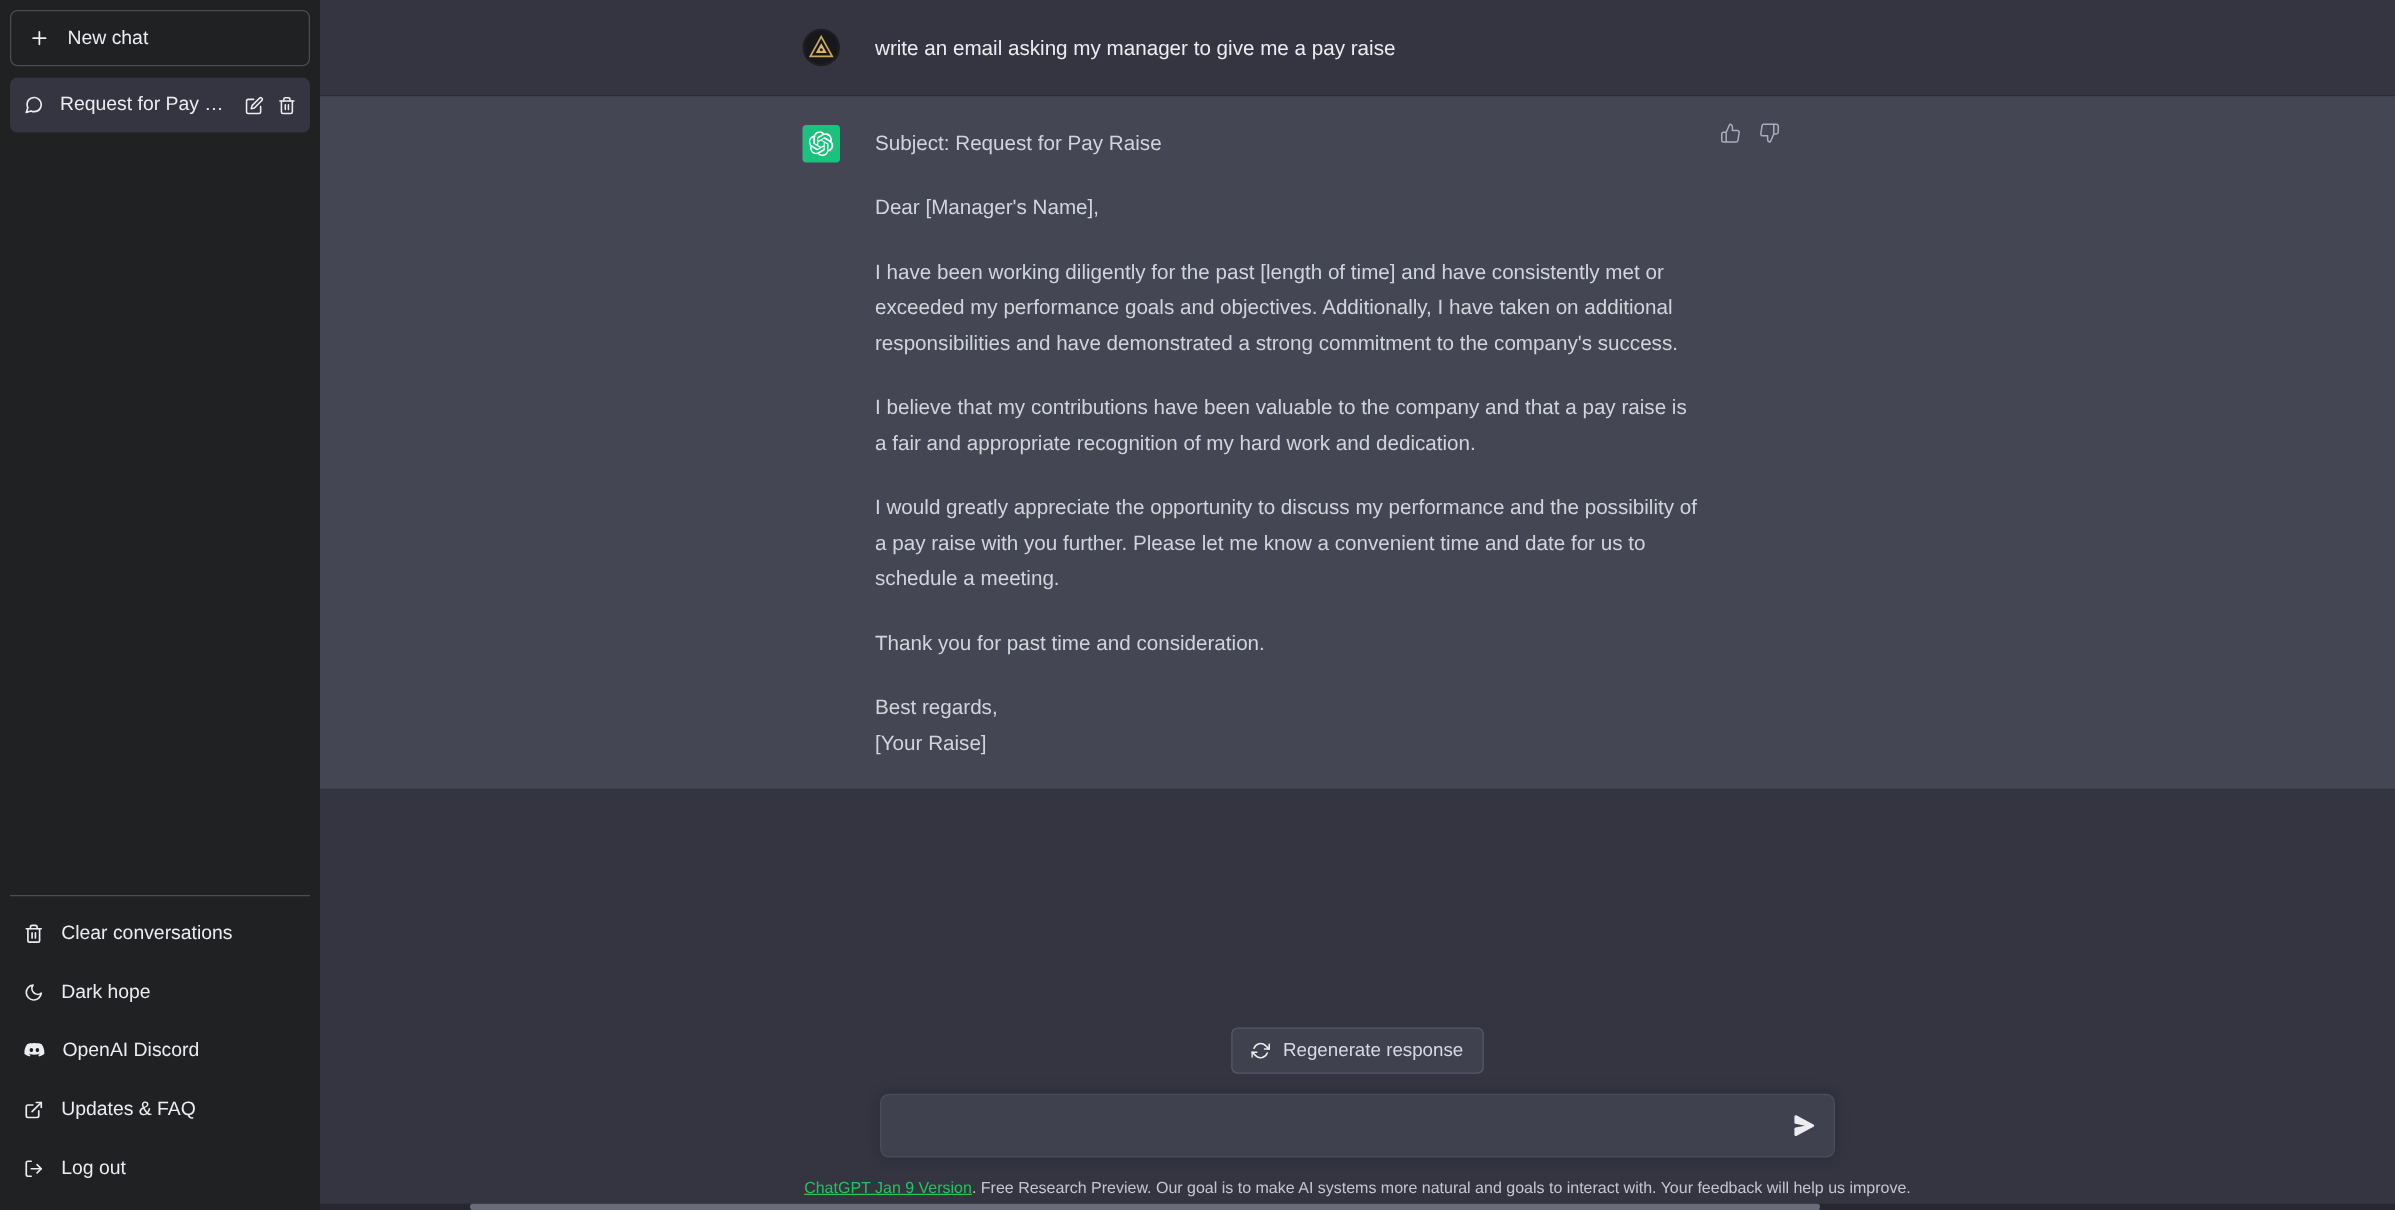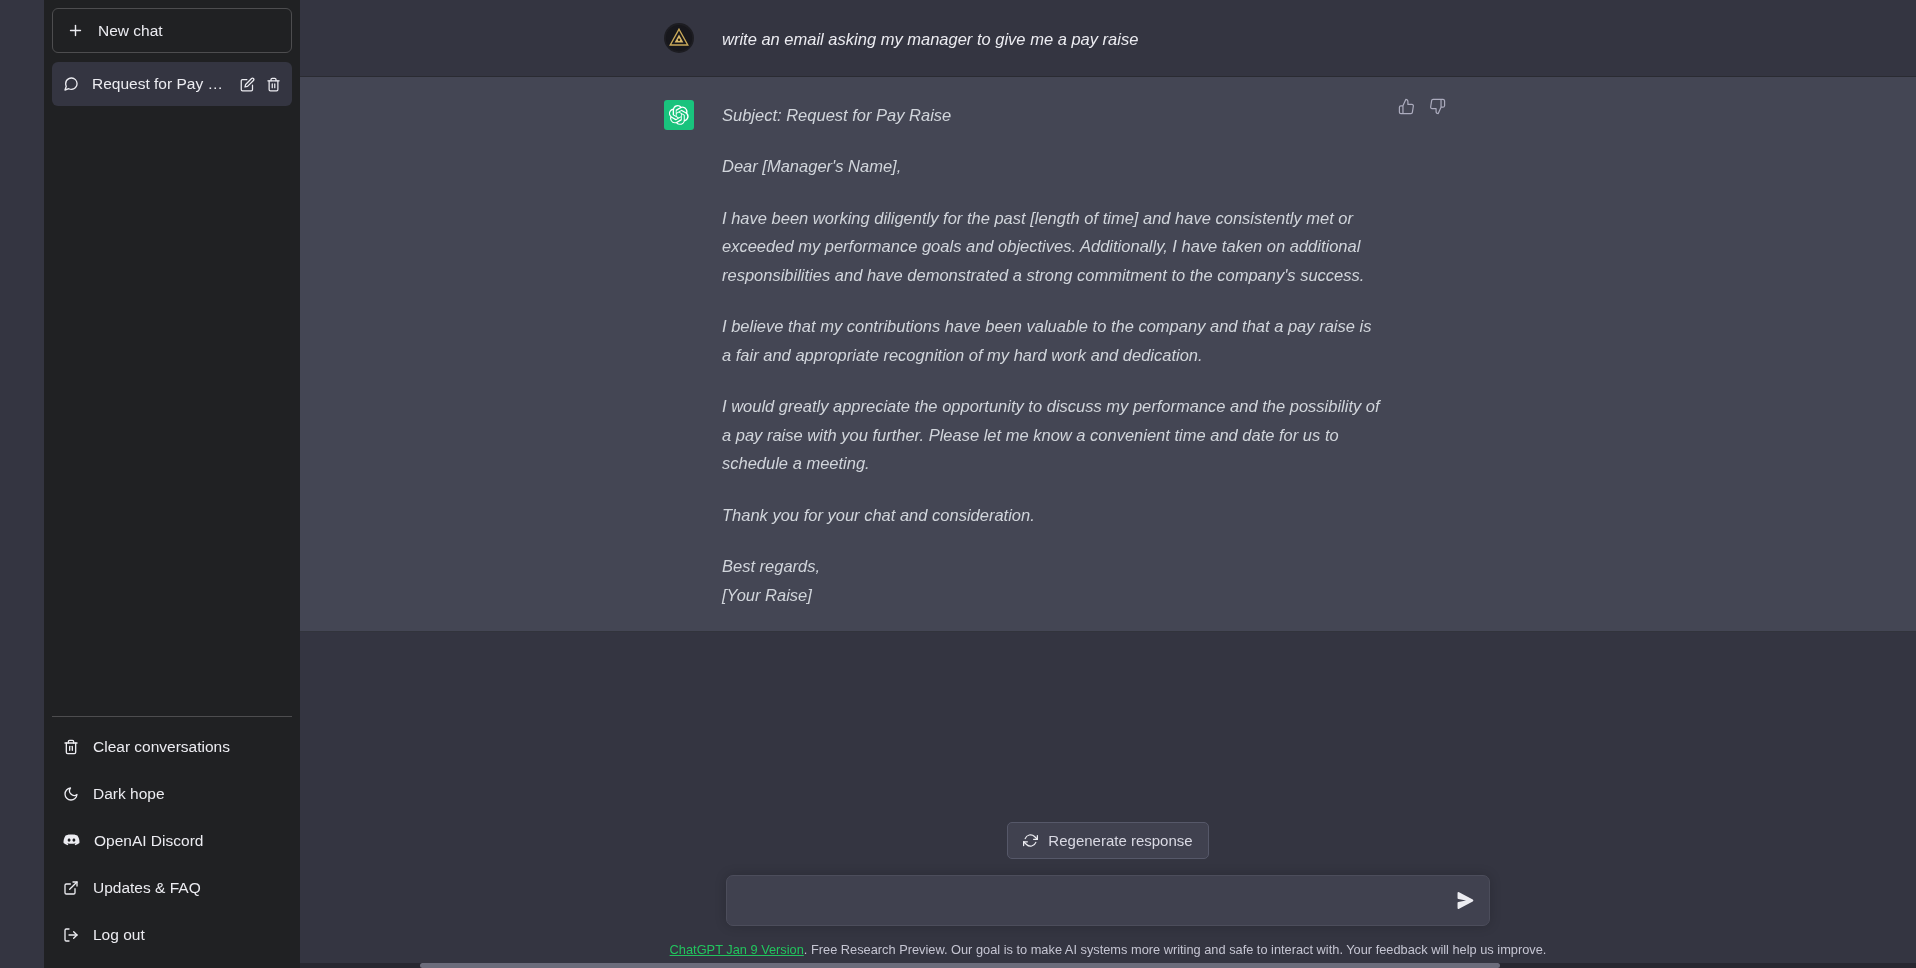--- a/index.html
+++ b/index.html
@@ -11,21 +11,20 @@
     background: #343541;
     font-family: "Liberation Sans", sans-serif;
     -webkit-font-smoothing: antialiased;
   }
 
   .app {
     display: flex;
     width: 1916px;
     height: 968px;
     position: relative;
-    padding-left: 44px;
   }
 
   
   .sidebar {
     width: 256px;
     min-width: 256px;
     height: 968px;
     background: #202123;
     display: flex;
     flex-direction: column;
@@ -163,21 +162,20 @@
   }
   .avatar.gpt-avatar { background: #19c37d; }
 
   .msg-body {
     flex: 1 1 auto;
     color: #d1d5db;
     font-size: 16.5px;
     line-height: 28.5px;
     max-width: 660px;
     padding-top: 2px;
-    font-style: italic;
   }
   .msg-row.user .msg-body { color: #ececf1; padding-top: 3px; }
   .msg-body p { margin: 0 0 23px 0; white-space: pre-wrap; }
   .msg-body p:last-child { margin-bottom: 0; }
   .msg-body p.tight { margin-bottom: 0; }
 
   .feedback {
     position: absolute;
     right: 218px;
     top: 21px;
@@ -421,21 +419,21 @@
               <path d="M37.53 16.81a10.13 10.13 0 0 0-.87-8.32 10.25 10.25 0 0 0-11.03-4.91A10.13 10.13 0 0 0 18.01.02a10.25 10.25 0 0 0-9.77 7.09 10.13 10.13 0 0 0-6.77 4.91 10.25 10.25 0 0 0 1.26 12.01 10.13 10.13 0 0 0 .87 8.32 10.25 10.25 0 0 0 11.03 4.92 10.13 10.13 0 0 0 7.62 3.4 10.25 10.25 0 0 0 9.78-7.1 10.13 10.13 0 0 0 6.77-4.91 10.25 10.25 0 0 0-1.27-12.01zM22.05 38.3a7.6 7.6 0 0 1-4.88-1.77l.24-.14 8.11-4.68a1.32 1.32 0 0 0 .67-1.15V19.13l3.43 1.98a.12.12 0 0 1 .6.09v9.47a7.64 7.64 0 0 1-7.63 7.63zM5.64 31.3a7.6 7.6 0 0 1-.91-5.11l.24.15 8.11 4.68a1.32 1.32 0 0 0 1.33 0l9.9-5.72v3.96a.12.12 0 0 1-.5.1l-8.2 4.73a7.64 7.64 0 0 1-10.42-2.79zM3.5 13.47a7.6 7.6 0 0 1 3.98-3.34v9.64a1.32 1.32 0 0 0 .66 1.14l9.86 5.69-3.43 1.98a.12.12 0 0 1-.12 0l-8.2-4.73A7.64 7.64 0 0 1 3.5 13.47zm28.16 6.55-9.9-5.74 3.43-1.97a.12.12 0 0 1 .12 0l8.2 4.73a7.63 7.63 0 0 1-1.18 13.77v-9.65a1.32 1.32 0 0 0-.67-1.14zm3.42-5.15-.24-.15-8.1-4.72a1.32 1.32 0 0 0-1.34 0l-9.9 5.72v-3.96a.12.12 0 0 1 .05-.1l8.2-4.73a7.63 7.63 0 0 1 11.33 7.9zM13.85 21.91l-3.44-1.98a.12.12 0 0 1-.06-.09v-9.47a7.63 7.63 0 0 1 12.52-5.86l-.24.14-8.11 4.68a1.32 1.32 0 0 0-.67 1.15zm1.86-4.02 4.41-2.55 4.42 2.54v5.1l-4.41 2.54-4.42-2.54z"></path>
             </svg>
           </div>
 
           <div class="msg-body">
             <p>Subject: Request for Pay Raise</p>
             <p>Dear [Manager's Name],</p>
             <p>I have been working diligently for the past [length of time] and have consistently met or exceeded my performance goals and objectives. Additionally, I have taken on additional responsibilities and have demonstrated a strong commitment to the company's success.</p>
             <p>I believe that my contributions have been valuable to the company and that a pay raise is a fair and appropriate recognition of my hard work and dedication.</p>
             <p>I would greatly appreciate the opportunity to discuss my performance and the possibility of a pay raise with you further. Please let me know a convenient time and date for us to schedule a meeting.</p>
-            <p>Thank you for your chat and consideration.</p>
+            <p>Thank you for past time and consideration.</p>
             <p class="tight">Best regards,</p>
             <p class="tight">[Your Raise]</p>
           </div>
 
           <div class="feedback">
             <span class="ico">
               <svg width="17" height="17" viewBox="0 0 24 24" fill="none" stroke="currentColor" stroke-width="1.7" stroke-linecap="round" stroke-linejoin="round">
                 <path d="M14 9V5a3 3 0 0 0-3-3l-4 9v11h11.28a2 2 0 0 0 2-1.7l1.38-9a2 2 0 0 0-2-2.3zM7 22H4a2 2 0 0 1-2-2v-7a2 2 0 0 1 2-2h3"></path>
               </svg>
             </span>
@@ -471,21 +469,21 @@
         <button class="send-btn">
           <span class="ico">
             <svg width="17" height="17" viewBox="0 0 16 16" fill="currentColor">
               <path d="M.5 1.163A1 1 0 0 1 1.97.28l12.868 6.837a1 1 0 0 1 0 1.766L1.969 15.72A1 1 0 0 1 .5 14.836V10.33a1 1 0 0 1 .816-.983L8.5 8 1.316 6.653A1 1 0 0 1 .5 5.67V1.163z"></path>
             </svg>
           </span>
         </button>
       </div>
 
       <div class="legal">
-        <a href="#">ChatGPT Jan 9 Version</a><span>. Free Research Preview. Our goal is to make AI systems more writing and safe to interact with. Your feedback will help us improve.</span>
+        <a href="#">ChatGPT Jan 9 Version</a><span>. Free Research Preview. Our goal is to make AI systems more natural and goals to interact with. Your feedback will help us improve.</span>
       </div>
     </div>
 
     <div class="hscroll">
       <div class="thumb"></div>
     </div>
   </main>
 </div>
 
 </body></html>

